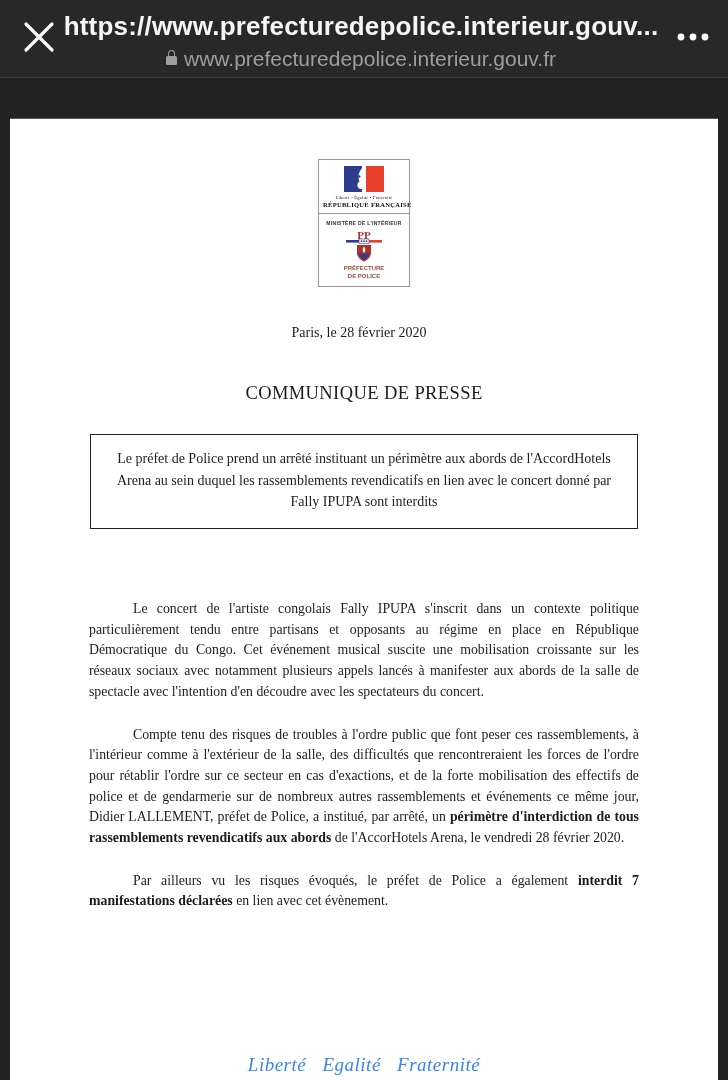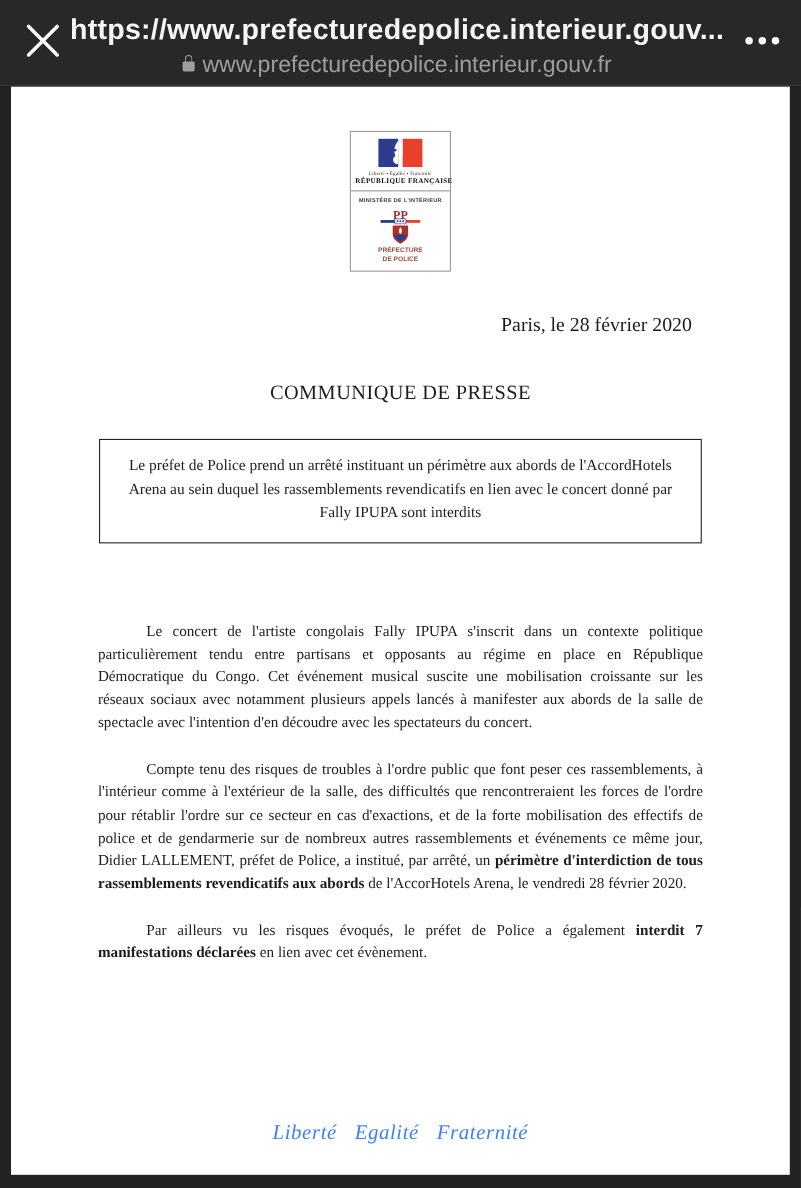--- a/index.html
+++ b/index.html
@@ -67,20 +67,21 @@
     background:none;border:none;cursor:pointer;
     width:70px;height:90px;flex:0 0 auto;
     display:flex;align-items:center;justify-content:center;
   }
 
   
   .viewport{
     width:728px;height:747px;
     background:var(--viewport-bg);
     padding:0 10px;
+    margin-top:40px;
   }
   .page{
     width:708px;height:990px;
     background:var(--page-bg);
     color:var(--text-color);
     overflow:hidden;
     border-top:1px solid #555;
   }
 
   
@@ -111,23 +112,23 @@
   .pref{
     font-size:6px;font-weight:bold;color:#94503c;
     line-height:1.25;white-space:pre-line;
     font-family:"Liberation Sans",sans-serif;
   }
 
   
   .content{padding:0 79px;}
   .date-line{
     margin-top:38px;
-    text-align:right;
+    text-align:center;
     padding-right:10px;
-    font-size:18px;
+    font-size:14px;
   }
   .doc-title{
     margin-top:42px;
     text-align:center;
     font-size:18.5px;font-weight:normal;
     letter-spacing:0.4px;
   }
   .box{
     margin:30px 1px 0 1px;
     border:1.5px solid #222;

